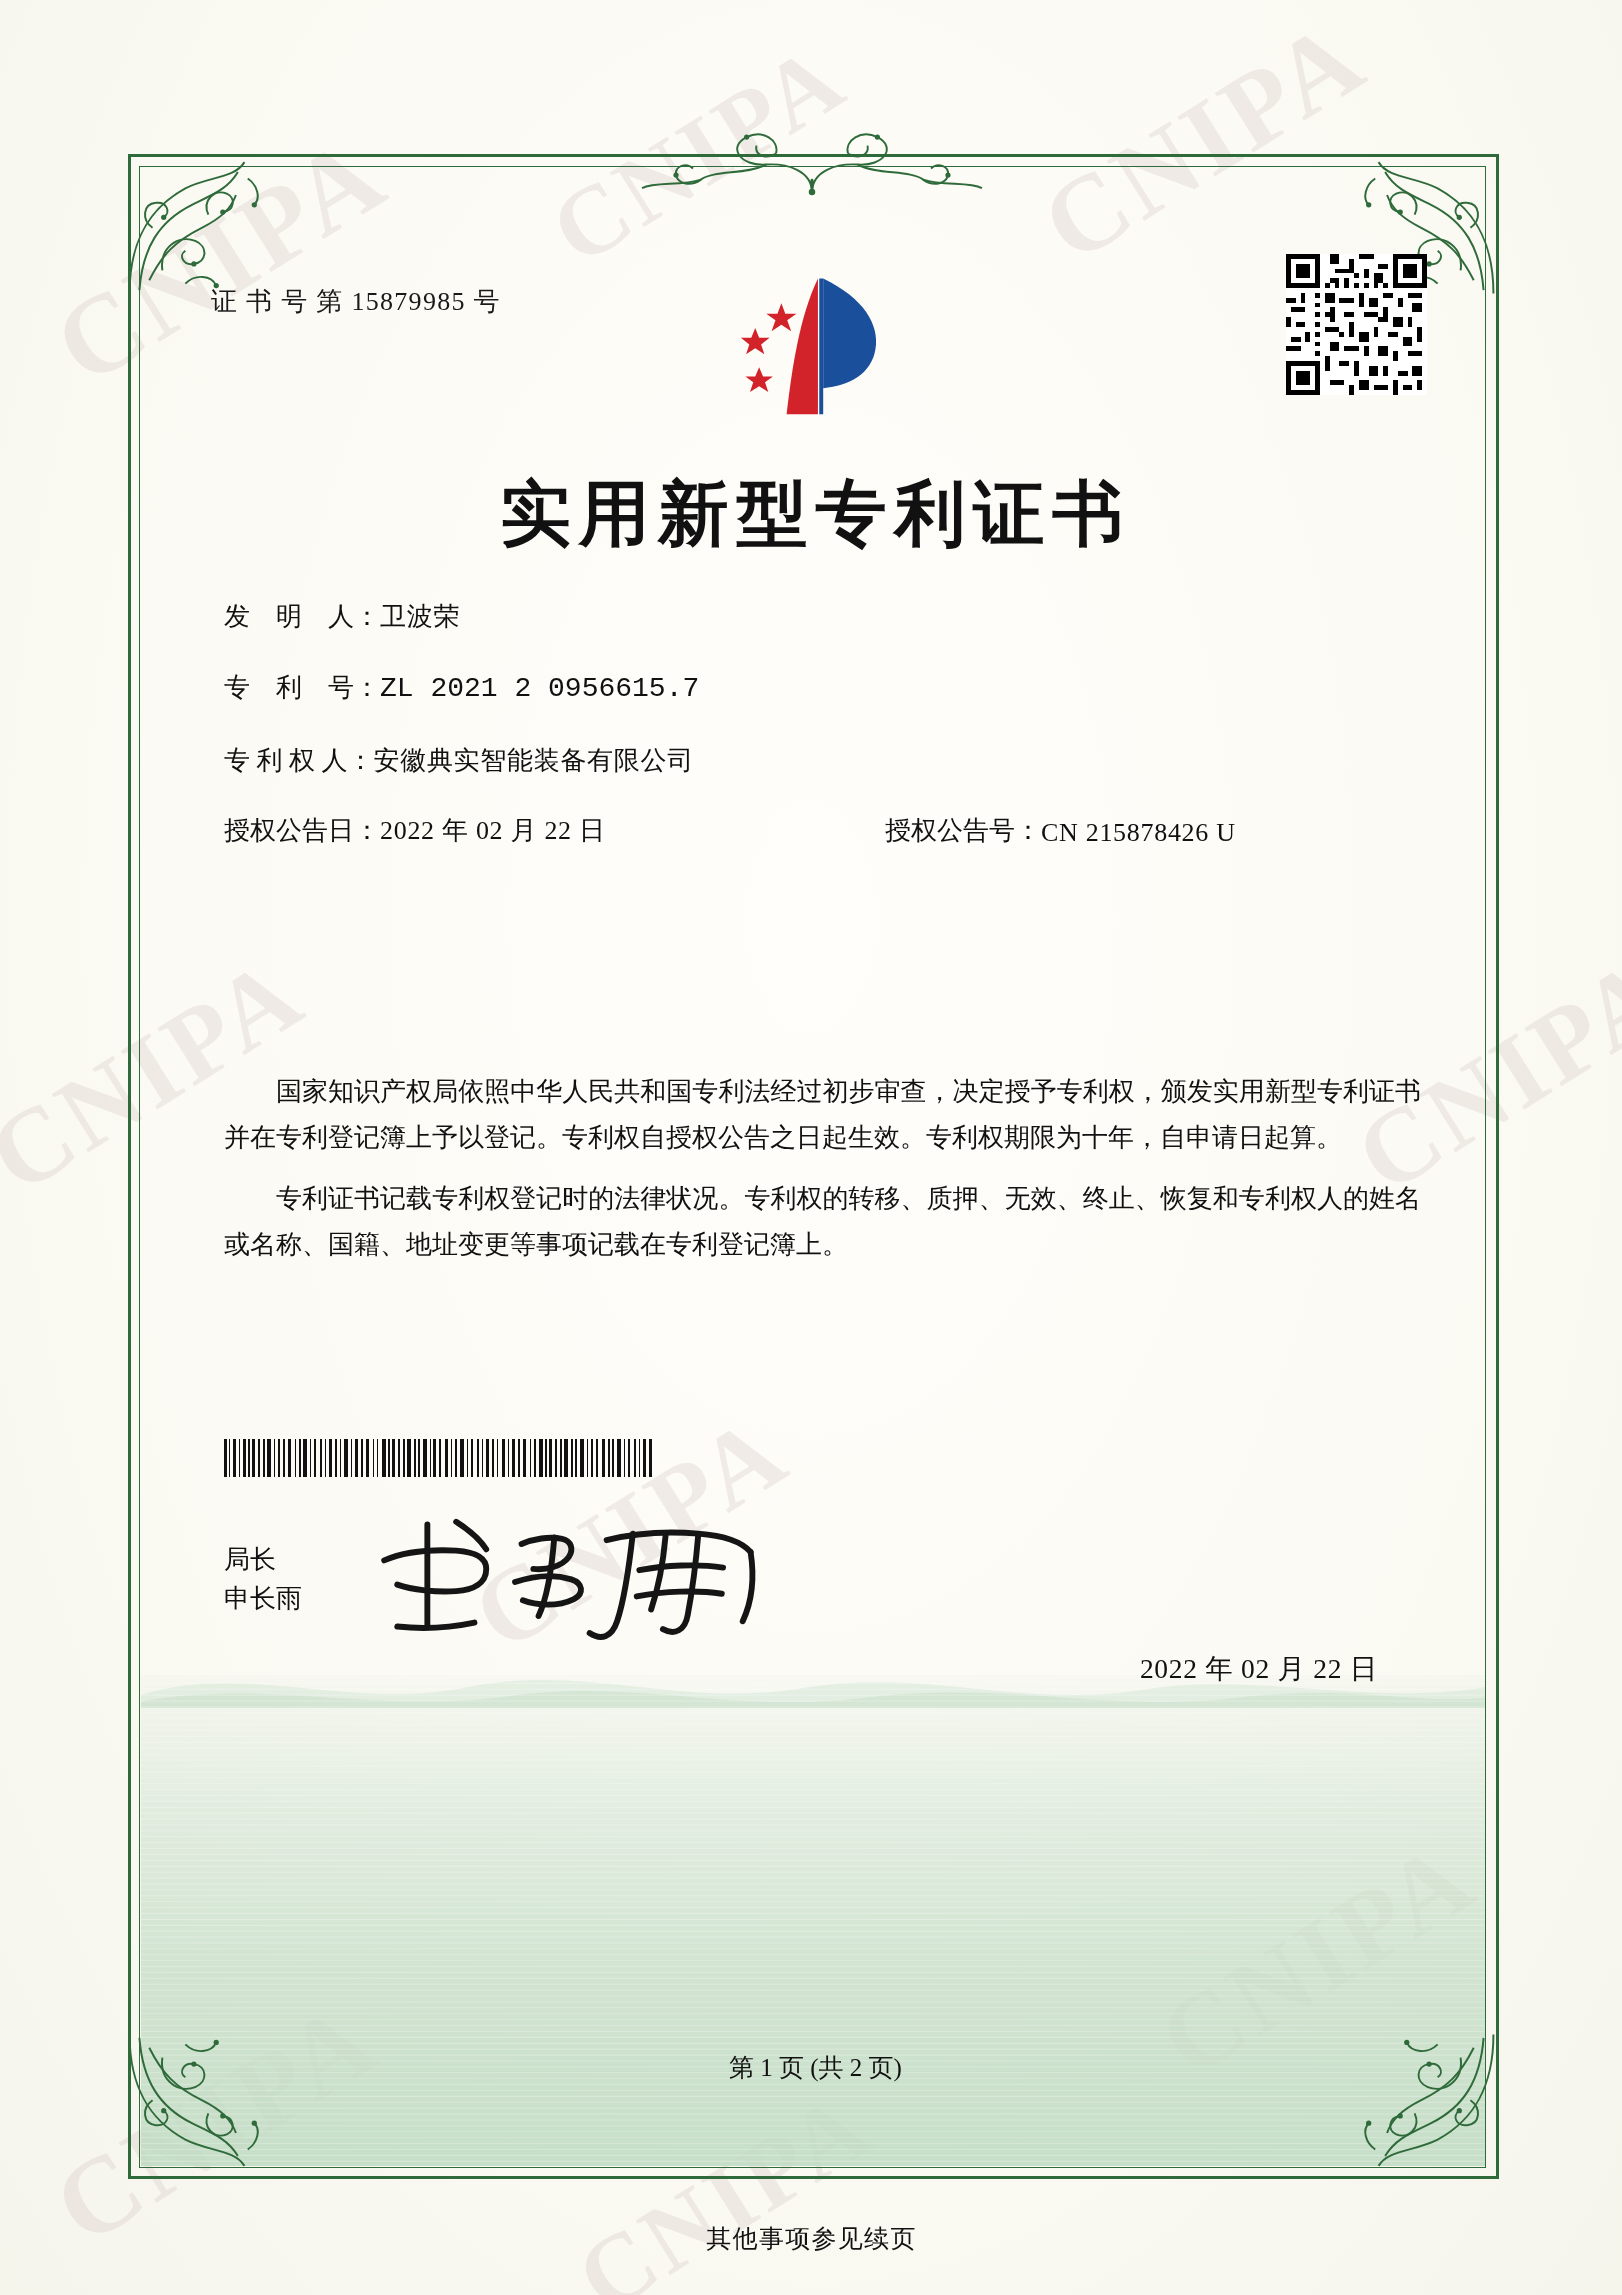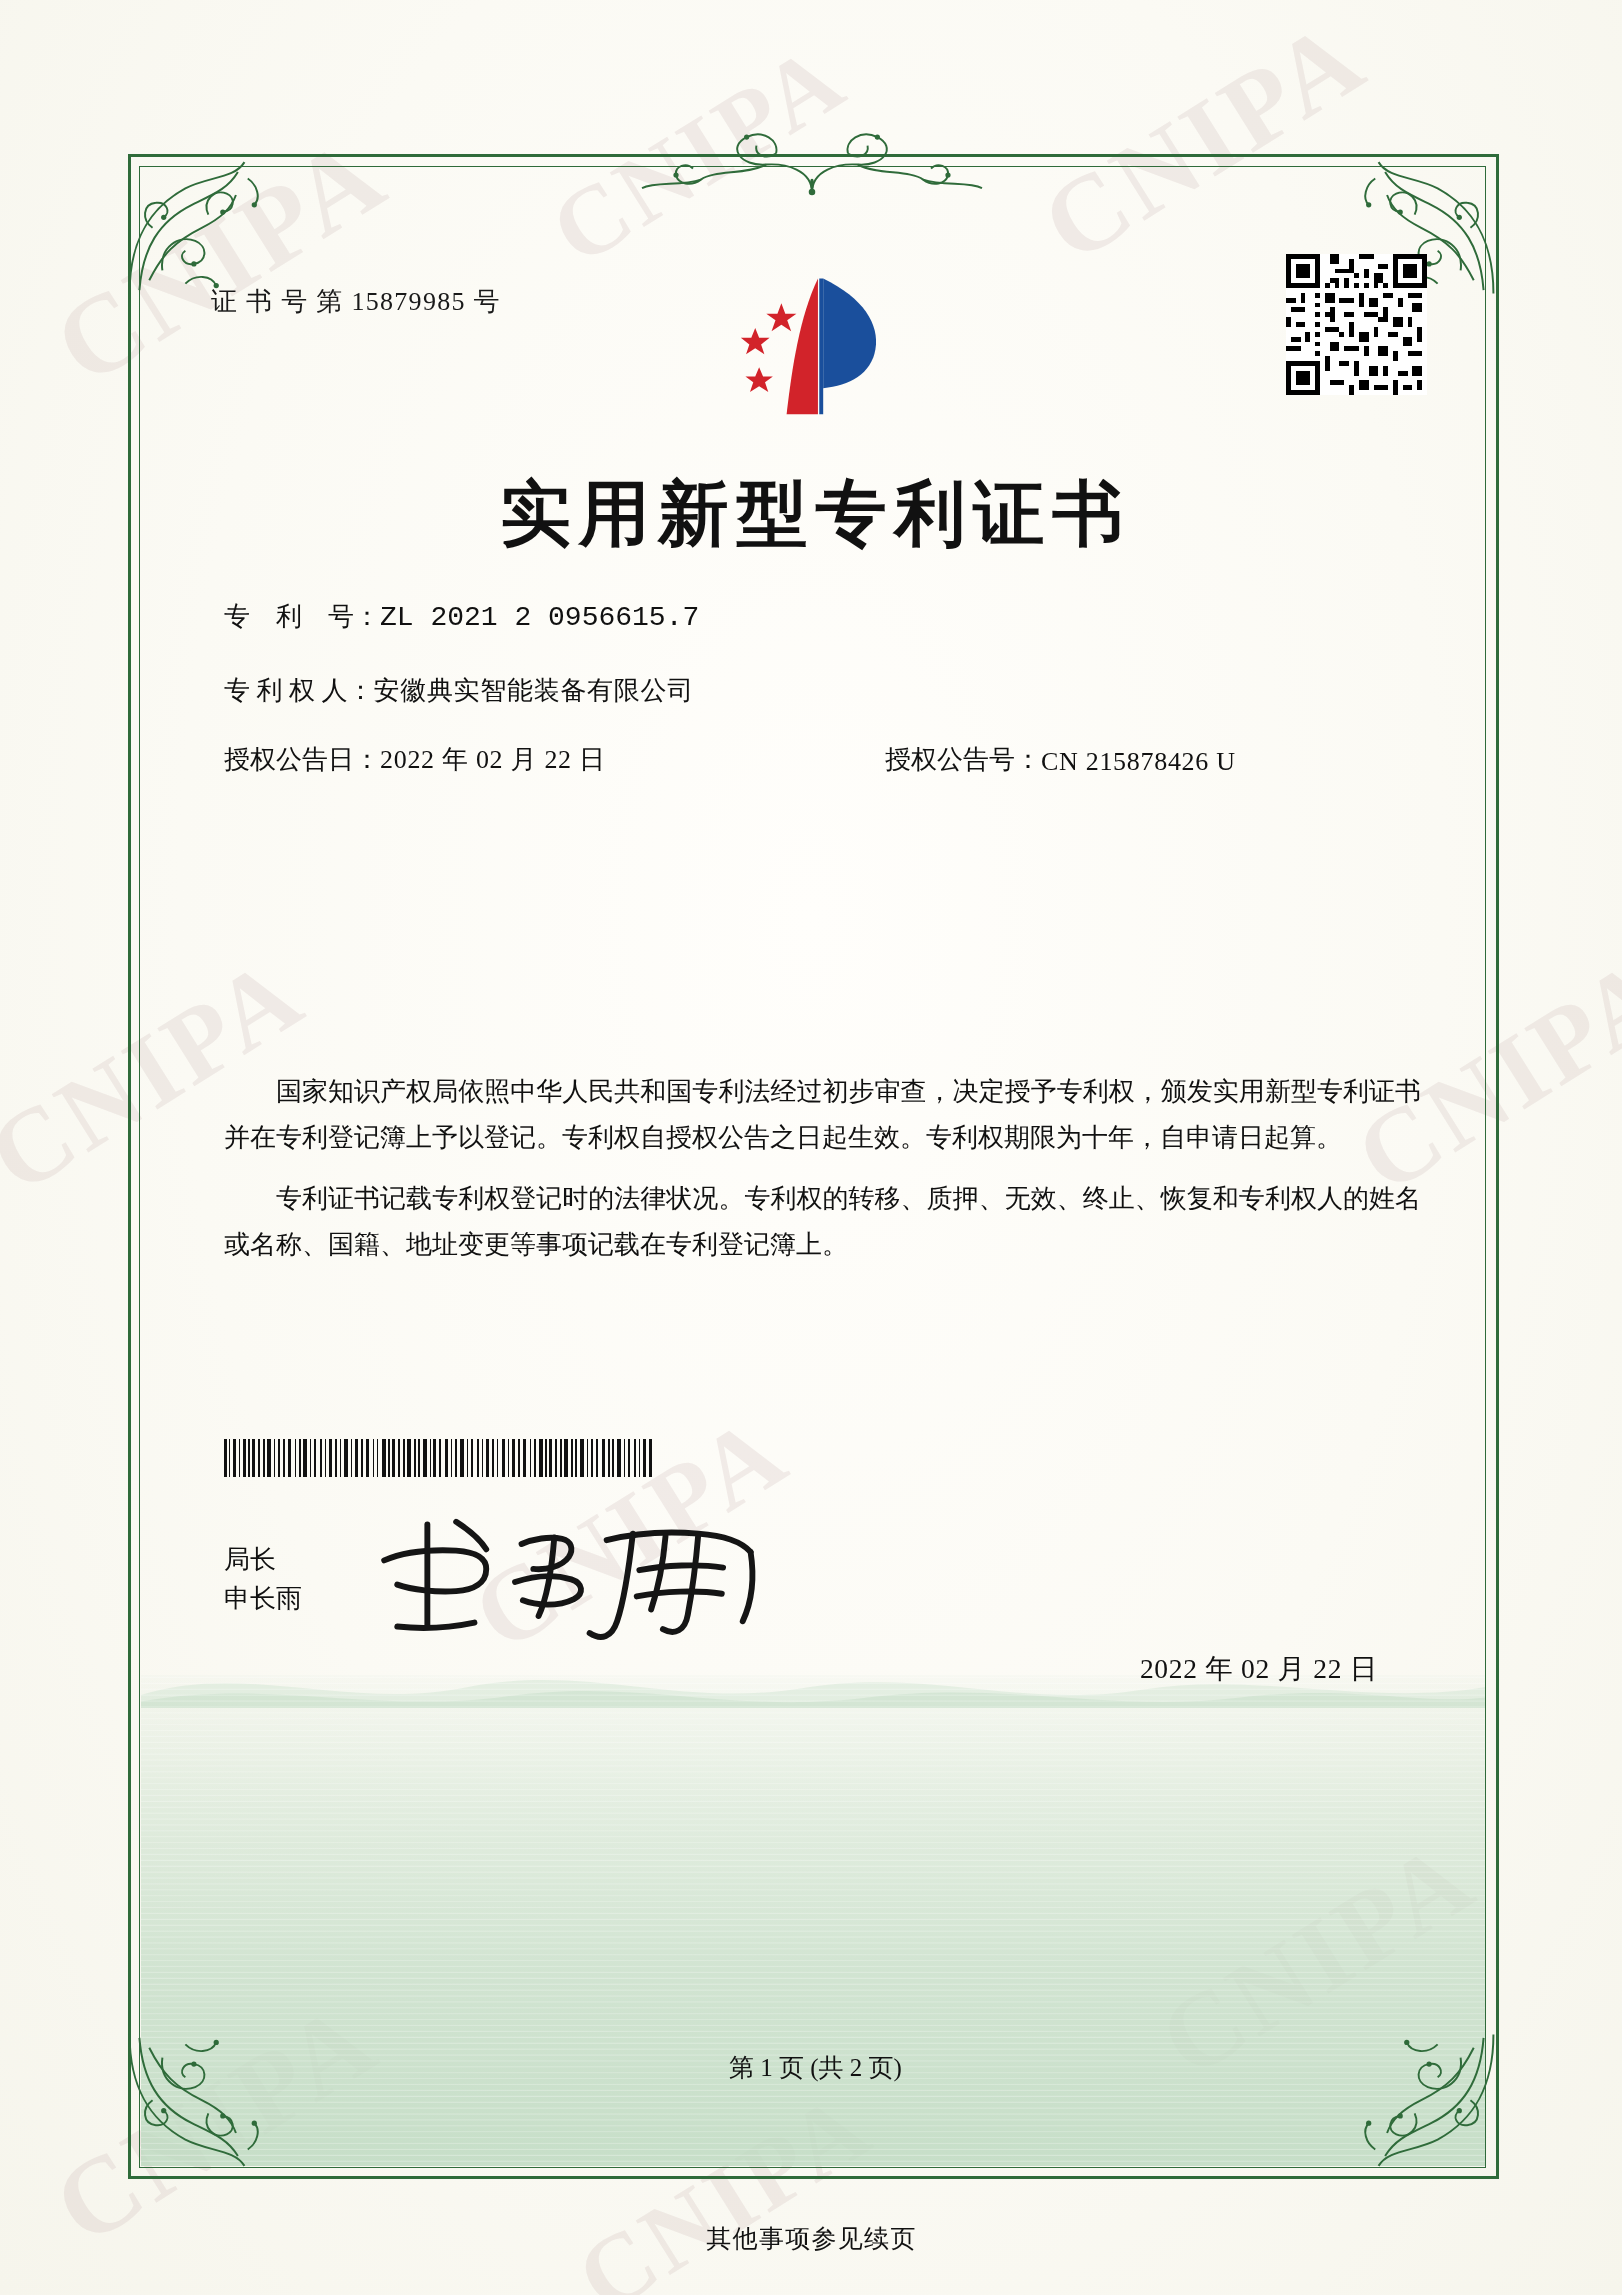--- a/index.html
+++ b/index.html
@@ -531,20 +531,24 @@
         <path d="M168,22 L168,230 L120,230 C128,160 140,80 168,22 Z" fill="#d2232a"></path>
         <path d="M176,22 C238,52 262,92 256,130 C250,168 216,186 176,190 Z" fill="#1a4f9c"></path>
         <path d="M176,22 L176,230 L170,230 L170,22 Z" fill="#1a4f9c"></path>
         <path d="M120,232 L232,232 L232,244 L120,244 Z" fill="#1a4f9c" opacity="0"></path>
       </svg>
     </div>
 
     <div class="main-title">实用新型专利证书</div>
 
     <div class="fields">
+      <div class="field-row">
+        <span class="field-label">发　明　人：</span>
+        <span class="field-value">卫波荣</span>
+      </div>
       <div class="field-row">
         <span class="field-label">专　利　号：</span>
         <span class="field-value mono">ZL 2021 2 0956615.7</span>
       </div>
       <div class="field-row">
         <span class="field-label">专 利 权 人：</span>
         <span class="field-value">安徽典实智能装备有限公司</span>
       </div>
 
       <div class="row-split">

